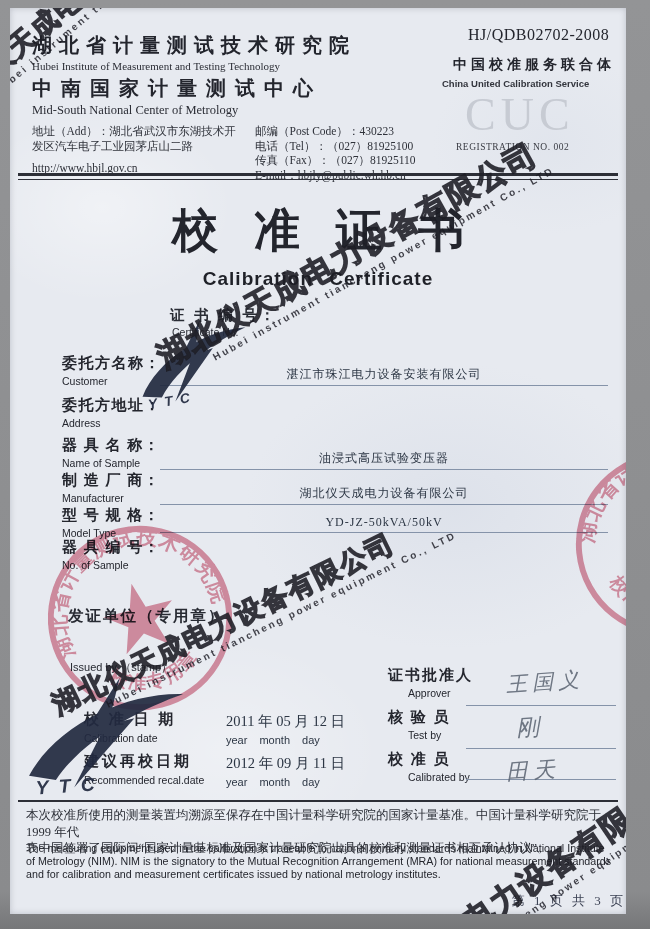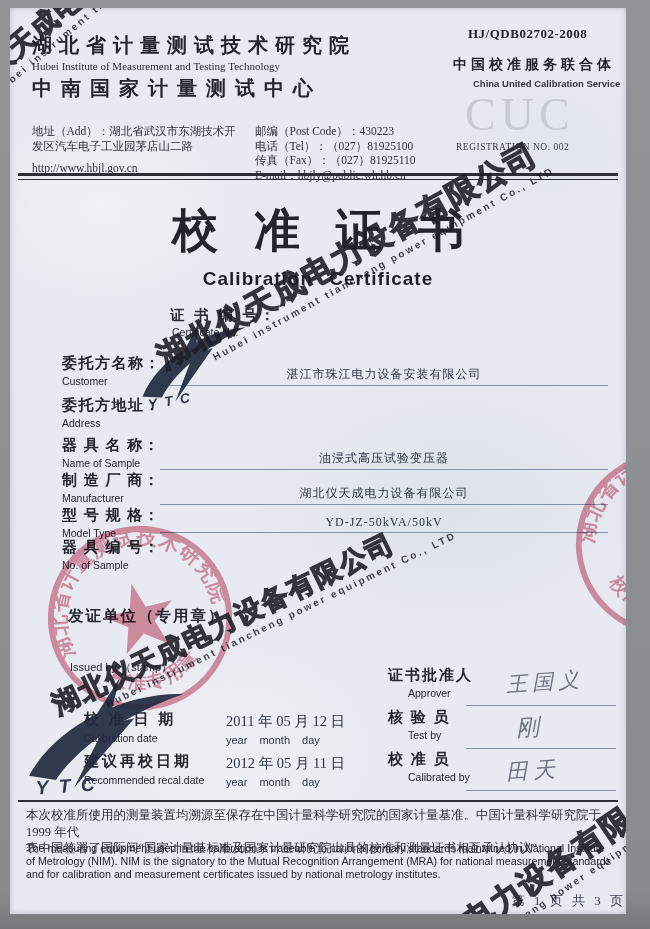--- a/index.html
+++ b/index.html
@@ -14,23 +14,23 @@
       #e7eaf0;
     box-shadow:inset 0 0 6px rgba(60,65,80,.25);}
   .abs{position:absolute;}
 
   
   .org-cn{font-weight:bold;font-size:20px;letter-spacing:7px;color:#23252d;white-space:nowrap;}
   .org-en{font-size:11px;color:#2b2d35;margin-top:1px;}
   .center-cn{font-weight:bold;font-size:20px;letter-spacing:9px;color:#23252d;white-space:nowrap;margin-top:3px;}
   .center-en{font-size:12.5px;color:#2b2d35;margin-top:1px;}
   .addr{font-size:11.5px;color:#2e3139;line-height:14.5px;white-space:nowrap;}
-  .doc-code{font-weight:bold;font-size:13px;color:#23252d;letter-spacing:.5px;}
+  .doc-code{font-weight:normal;font-size:16px;color:#23252d;letter-spacing:.5px;}
   .cuc-cn{font-weight:bold;font-size:14px;letter-spacing:4px;color:#23252d;white-space:nowrap;}
-  .cuc-en{font-family:"Liberation Sans",sans-serif;font-weight:bold;font-size:9.5px;color:#33353d;margin-left:31px;}
+  .cuc-en{font-family:"Liberation Sans",sans-serif;font-weight:bold;font-size:9.5px;color:#33353d;}
   .cuc-logo{font-size:46px;letter-spacing:5px;color:#c7cbd3;font-weight:400;}
   .registration{font-size:9.5px;letter-spacing:.5px;color:#3a3c44;}
   .rule{left:8px;right:8px;top:165px;height:3px;border-top:3px solid #2d2f37;border-bottom:1px solid #2d2f37;}
 
   
   .title-cn{left:0;right:0;top:192px;text-align:center;font-weight:bold;font-size:46px;letter-spacing:36px;text-indent:36px;color:#23252d;white-space:nowrap;}
   .title-en{left:0;right:0;top:260px;text-align:center;font-family:"Liberation Sans",sans-serif;font-weight:bold;font-size:19px;letter-spacing:1px;word-spacing:10px;color:#1f2128;}
 
   
   .certno-label-cn{left:160px;top:298px;font-weight:bold;font-size:14.5px;letter-spacing:3px;color:#2a2d35;}
@@ -82,20 +82,21 @@
 </head>
 <body>
 
 <div class="frame">
   <div class="paper">
 
     <div class="abs" style="left:22px;top:24px;">
       <div class="org-cn">湖北省计量测试技术研究院</div>
       <div class="org-en">Hubei Institute of Measurement and Testing Technology</div>
       <div class="center-cn">中南国家计量测试中心</div>
+      <div class="center-en">Mid-South National Center of Metrology</div>
     </div>
     <div class="abs addr" style="left:22px;top:116px;">
       <div>地址（Add）：湖北省武汉市东湖技术开</div>
       <div>发区汽车电子工业园茅店山二路</div>
     </div>
     <div class="abs addr" style="left:22px;top:153px;">http://www.hbjl.gov.cn</div>
     <div class="abs addr" style="left:245px;top:116px;">
       <div>邮编（Post Code）：430223</div>
       <div>电话（Tel）：（027）81925100</div>
       <div>传真（Fax）：（027）81925110</div>
@@ -166,37 +167,37 @@
     </div>
     <div class="abs" style="left:216px;top:704px;">
       <div class="d-val">2011 年 05 月 12 日</div>
       <div class="d-units">year month day</div>
     </div>
     <div class="abs" style="left:74px;top:744px;">
       <div class="d-cn">建议再校日期</div>
       <div class="d-en">Recommended recal.date</div>
     </div>
     <div class="abs" style="left:216px;top:746px;">
-      <div class="d-val">2012 年 05 月 11 日</div>
+      <div class="d-val">2012 年 09 月 11 日</div>
       <div class="d-units">year month day</div>
     </div>
 
     <div class="abs s-row" style="top:658px;height:40px;">
       <div class="s-cn">证书批准人</div>
       <div class="s-en">Approver</div>
       <div class="s-line"></div>
       <div class="signature" style="left:118px;top:2px;font-size:21px;">王国义</div>
     </div>
     <div class="abs s-row" style="top:700px;height:41px;">
       <div class="s-cn">核 验 员</div>
       <div class="s-en">Test by</div>
       <div class="s-line"></div>
       <div class="signature" style="left:128px;top:4px;font-size:23px;">刚</div>
     </div>
-    <div class="abs s-row" style="top:742px;height:41px;">
+    <div class="abs s-row" style="top:742px;height:30px;">
       <div class="s-cn">校 准 员</div>
       <div class="s-en">Calibrated by</div>
       <div class="s-line"></div>
       <div class="signature" style="left:118px;top:6px;font-size:22px;">田天</div>
     </div>
 
     <div class="abs footer-rule"></div>
     <div class="abs footer-cn">
       <span style="display:block;">本次校准所使用的测量装置均溯源至保存在中国计量科学研究院的国家计量基准。中国计量科学研究院于 1999 年代</span>
       <span style="display:block;">表中国签署了国际间“国家计量基标准及国家计量研究院出具的校准和测量证书相互承认协议”。</span>

